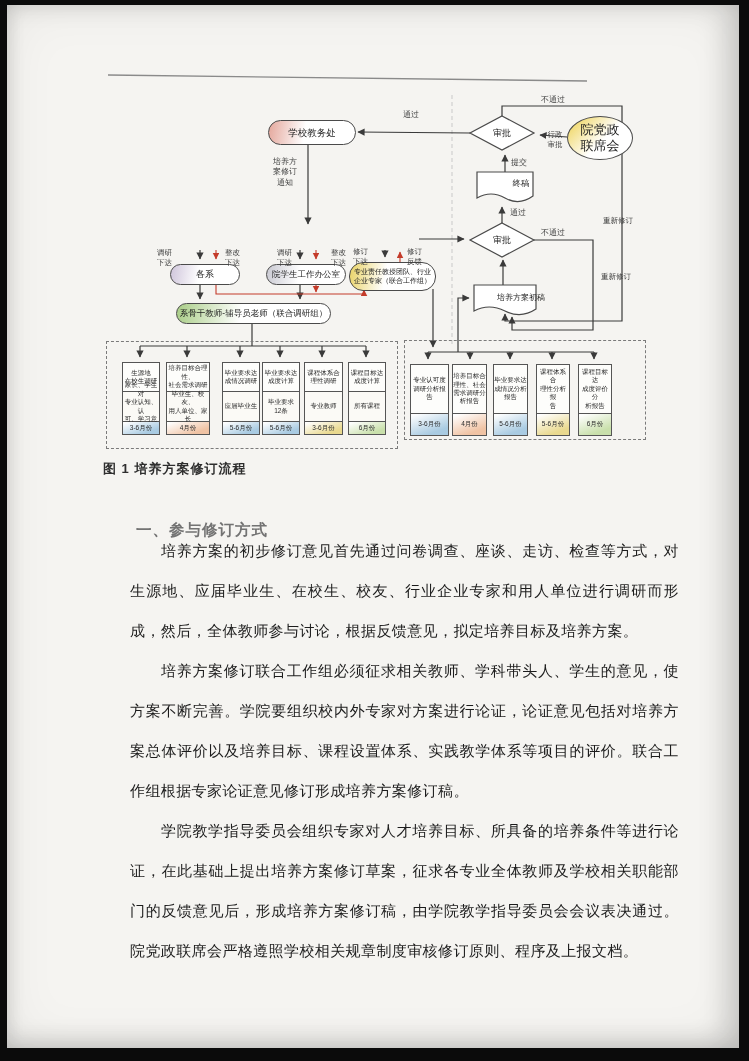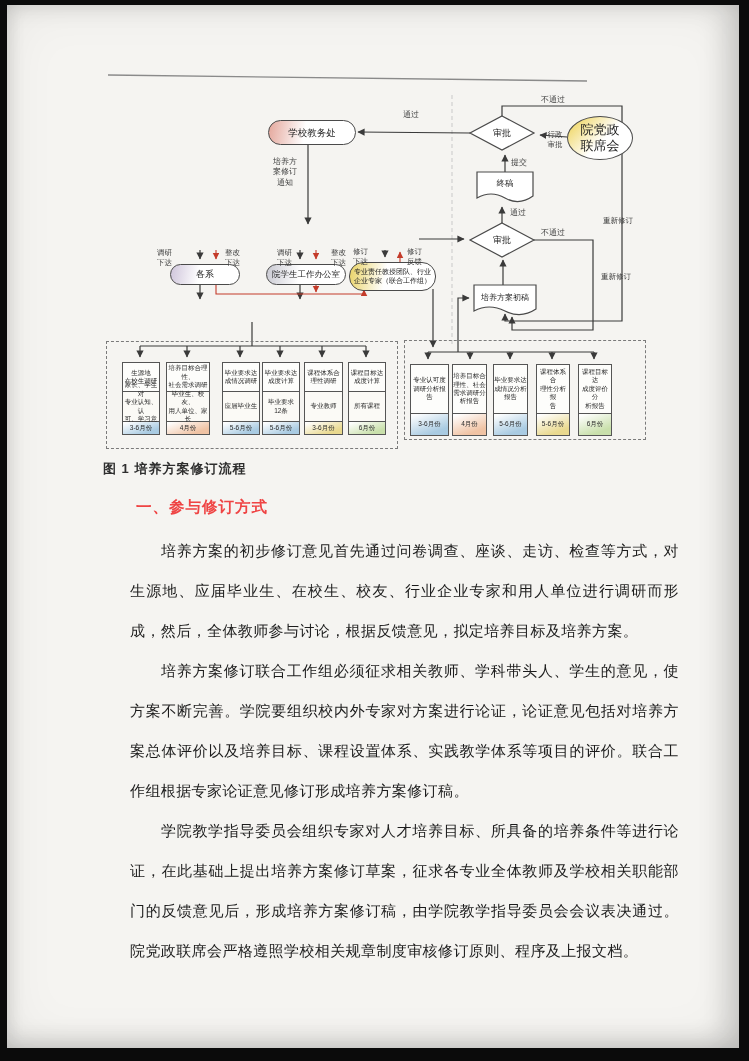--- a/index.html
+++ b/index.html
@@ -8,41 +8,41 @@
   .page-bg{position:absolute;left:7px;top:5px;right:10px;bottom:13px;background:#f5f4f1;
         box-shadow:inset 0 0 55px rgba(0,0,0,0.06), inset -16px 0 26px rgba(0,0,0,0.12),
                    inset 0 -12px 22px rgba(0,0,0,0.07), inset 6px 0 14px rgba(0,0,0,0.05);}
   svg.lines{position:absolute;left:0;top:0;pointer-events:none;}
   .pill{position:absolute;border:1.2px solid #4a4a4a;border-radius:14px;
         background:linear-gradient(100deg,var(--acc,#fff) 0%,#ffffff 42%);
         display:flex;align-items:center;justify-content:center;text-align:center;
         color:#1d1d1d;white-space:pre-line;line-height:1.25;}
   .ellipse{border-radius:50%;background:linear-gradient(135deg,var(--acc,#fff) 0%,#ffffff 55%);}
   .dlabel{position:absolute;font-size:9px;color:#1d1d1d;text-align:center;}
-  .doclabel{position:absolute;font-size:8.5px;color:#1d1d1d;text-align:center;}
+  .doclabel{position:absolute;font-size:8.5px;color:#1d1d1d;text-align:center;margin-left:16px;}
   .lbl{position:absolute;font-size:7.5px;line-height:1.3;color:#3c3c3c;
        white-space:pre-line;text-align:center;}
   .lbl.big{font-size:8px;}
   .panel{position:absolute;border:1px dashed #7a7a7a;}
   .mini{position:absolute;border:1px solid #555;background:#fff;display:flex;
         flex-direction:column;font-size:6.5px;color:#2a2a2a;text-align:center;line-height:1.3;}
   .mini-h{border-bottom:1px solid #555;display:flex;align-items:center;justify-content:center;
         white-space:pre-line;padding:1px 0;background:#fdfdfb;}
   .mini-b{border-bottom:1px solid #555;display:flex;align-items:center;justify-content:center;
         white-space:pre-line;padding:1px 0;background:#fbfaf6;}
   .mini-m{flex:1;display:flex;align-items:center;justify-content:center;
         background:linear-gradient(160deg,#ffffff 5%,var(--band,#ddd) 78%);}
   .left .mini-h{height:26px;}
   .left .mini-b{height:27px;}
   .right .mini-h{flex:1;}
   .right .mini-m{flex:0 0 21px;}
   .caption{position:absolute;left:103px;top:460px;width:547px;text-align:left;
         font-size:13px;font-weight:600;letter-spacing:1px;color:#2e2e2e;}
-  .heading{position:absolute;left:103px;top:497px;width:547px;padding-left:33px;
-        font-size:15.5px;font-weight:bold;color:#ef4444;letter-spacing:1px;}
+  .heading{position:absolute;left:103px;top:520px;width:547px;padding-left:33px;
+        font-size:15.5px;font-weight:bold;color:#737373;letter-spacing:1px;}
   .paras{position:absolute;left:102px;top:531px;width:549px;margin-left:28px;}
   .paras p{margin:0;font-size:15px;line-height:40px;color:#1c1c1c;text-align:justify;
         text-indent:31px;letter-spacing:0.4px;}
 </style>
 </head>
 <body>
 
 <div class="scan">
   <div class="page-bg"></div>
 
@@ -109,20 +109,21 @@
     <path d="M474,285 H536 V309 Q521,319 505,311 Q489,303 474,311 Z" fill="#ffffff" stroke="#4a4a4a" stroke-width="1.2"></path>
   </svg>
 
   <div class="pill" style="left: 268px; top: 120px; width: 86px; height: 23px; font-size: 9.5px; --acc: #e4a79c;">学校教务处</div>
   <div class="pill ellipse" style="left: 567px; top: 116px; width: 64px; height: 42px; font-size: 13px; --acc: #edd04c;">院党政
 联席会</div>
   <div class="pill" style="left: 170px; top: 264px; width: 68px; height: 19px; font-size: 9px; --acc: #cfc5db;">各系</div>
   <div class="pill" style="left: 266px; top: 264px; width: 78px; height: 19px; font-size: 8.5px; --acc: #c9c9d2;">院学生工作办公室</div>
   <div class="pill" style="left: 349px; top: 262px; width: 85px; height: 27px; font-size: 7px; --acc: #e9d366;">专业责任教授团队、行业
 企业专家（联合工作组）</div>
+  <div class="pill" style="left: 176px; top: 303px; width: 153px; height: 19px; font-size: 8.5px; --acc: #a9cd87;">系骨干教师-辅导员老师（联合调研组）</div>
 
   <div class="dlabel" style="left:487px;top:127px;width:30px">审批</div>
   <div class="dlabel" style="left:487px;top:234px;width:30px">审批</div>
   <div class="doclabel" style="left:480px;top:178px;width:50px">终稿</div>
   <div class="doclabel" style="left:475px;top:292px;width:60px;font-size:8px">培养方案初稿</div>
 
   <div class="lbl big" style="left:398px;top:110px;width:26px">通过</div>
   <div class="lbl big" style="left:538px;top:95px;width:30px">不通过</div>
   <div class="lbl" style="left:546px;top:130px;width:18px">行政
 审批</div>

